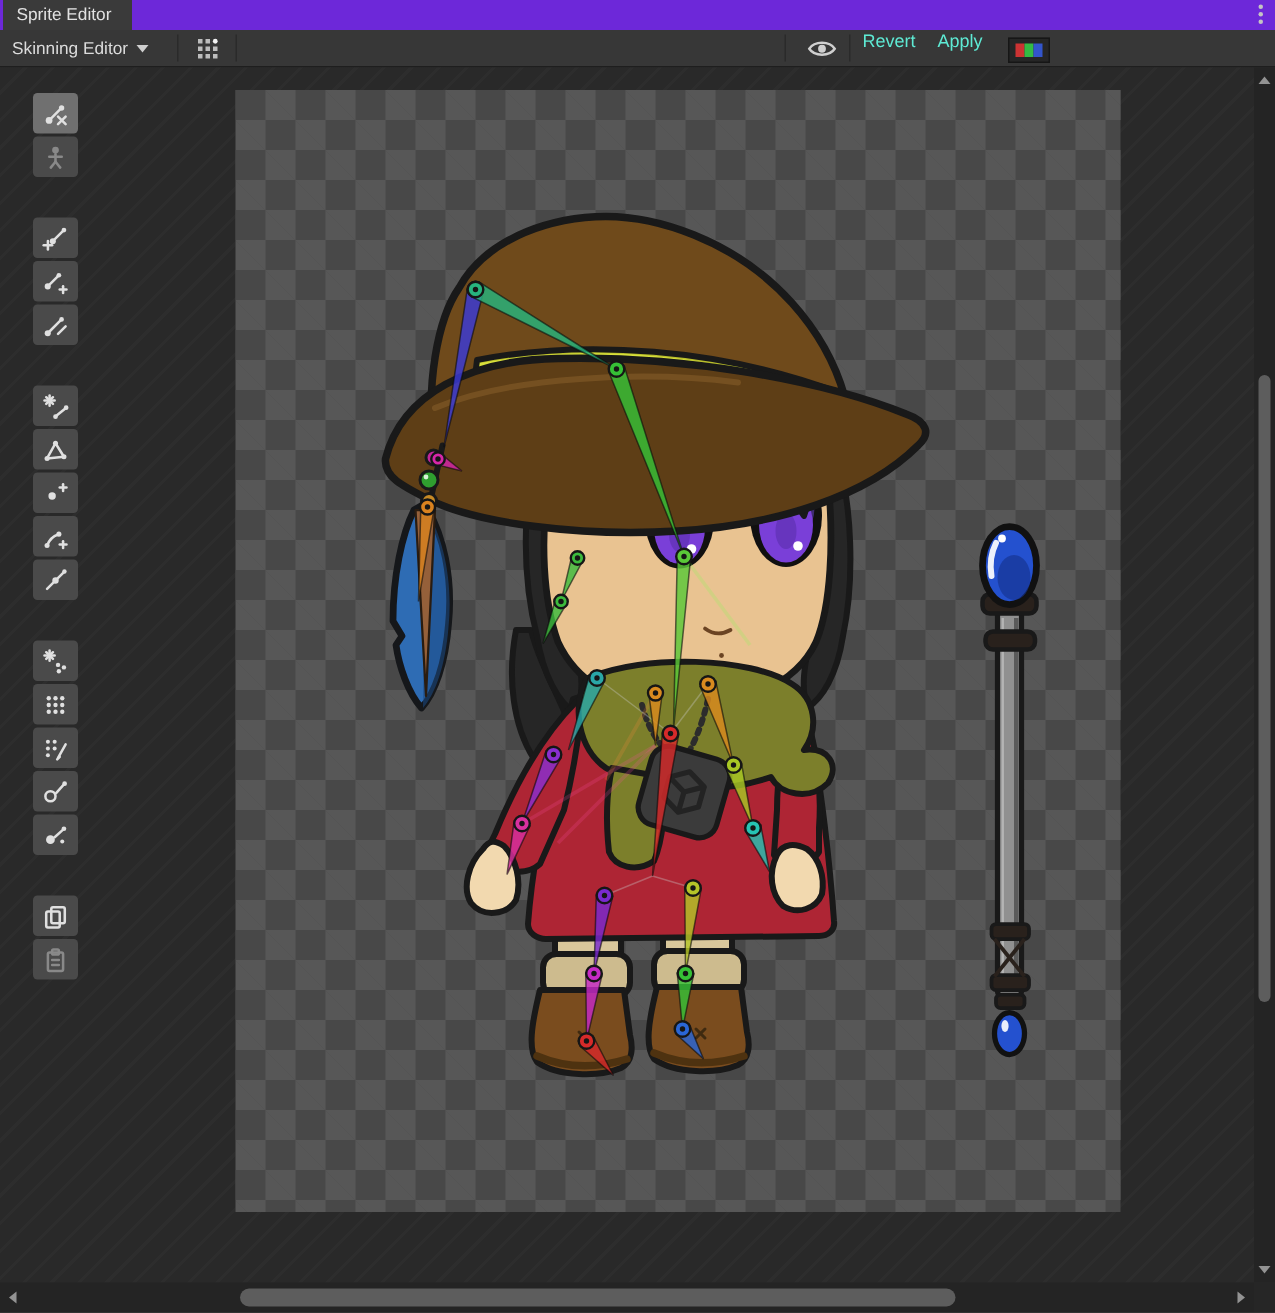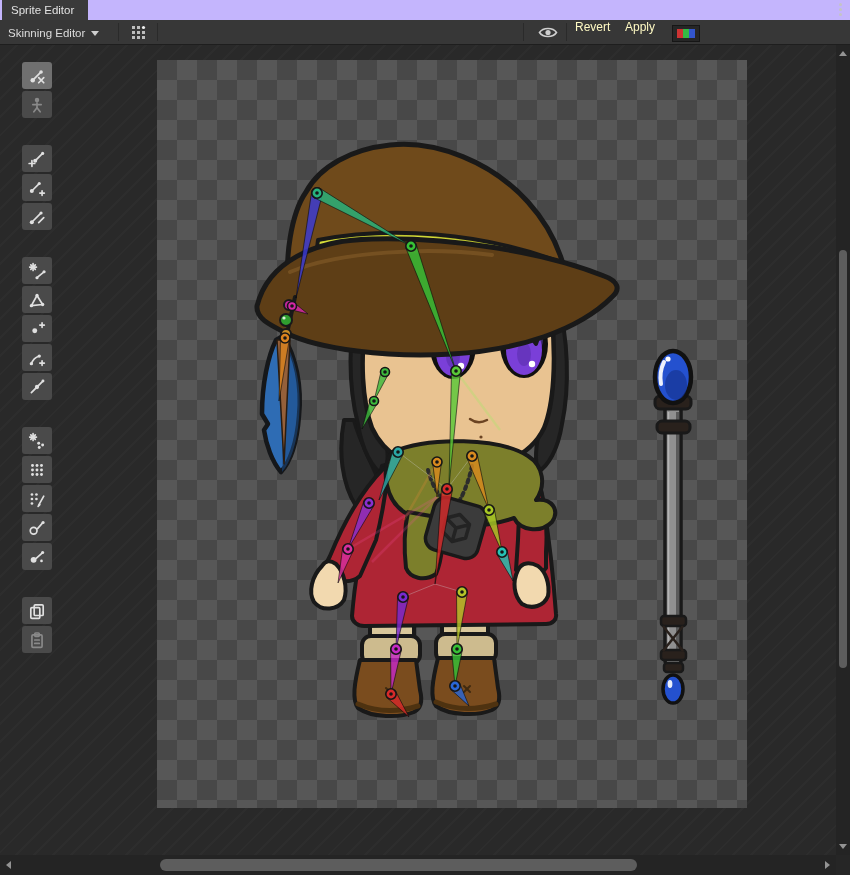--- a/index.html
+++ b/index.html
@@ -1,33 +1,33 @@
 <!DOCTYPE html>
 <html><head>
 <meta charset="utf-8">
 <style>
   html,body{margin:0;padding:0;}
   body{width:850px;height:875px;position:relative;overflow:hidden;background:#282828;
        font-family:"Liberation Sans",sans-serif;color:#ddd;-webkit-user-select:none;user-select:none;}
   
-  .tabbar{position:absolute;left:0;top:0;width:850px;height:20px;background:#c4b5fd;}
+  .tabbar{position:absolute;left:0;top:0;width:850px;height:20px;background:#6d28d9;}
   .tab{position:absolute;left:2px;top:0;height:20px;padding:0 14px 0 9px;background:#3a3a3a;
        font-size:11.5px;line-height:20px;color:#e2e2e2;}
   .kebab{position:absolute;right:8px;top:3px;width:3px;height:14px;cursor:pointer;}
   .kebab i{position:absolute;left:0;width:3px;height:3px;border-radius:50%;background:#c4c4c4;}
   .kebab i:nth-child(1){top:0}.kebab i:nth-child(2){top:5px}.kebab i:nth-child(3){top:10px}
   
   .toolbar{position:absolute;left:0;top:20px;width:850px;height:25px;background:#373737;border-bottom:1px solid #1e1e1e;box-sizing:border-box;}
   .tb-item{position:absolute;top:1px;height:24px;line-height:24px;font-size:11.5px;color:#dcdcdc;}
   .mode{left:8px;cursor:pointer;}
   .caret{display:inline-block;width:0;height:0;border-left:4px solid transparent;border-right:4px solid transparent;
          border-top:5px solid #cfcfcf;margin-left:6px;vertical-align:middle;}
   .tb-divider{position:absolute;top:3px;width:1px;height:18px;background:#2a2a2a;}
   .tb-btn{position:absolute;top:2px;height:20px;display:flex;align-items:center;justify-content:center;cursor:pointer;}
-  .tb-label{position:absolute;top:0;font-size:12px;color:#fef9c3;cursor:default;}
+  .tb-label{position:absolute;top:0;font-size:12px;color:#5eead4;cursor:default;}
   .swatch{position:absolute;left:672px;top:5px;width:26px;height:15px;background:#262626;border:1px solid #161616;
           display:flex;align-items:center;justify-content:center;cursor:pointer;}
   .swatch .stripes{width:18px;height:9px;display:flex;}
   .swatch .stripes i{flex:1;}
   .slider-track{position:absolute;left:708px;top:30px;width:142px;height:2px;background:#5f5f5f;}
   .slider-handle{position:absolute;left:711px;top:25px;width:12px;height:12px;border-radius:50%;background:#9c9c9c;
                  border:1px solid #2c2c2c;box-sizing:border-box;cursor:pointer;}
   .mip{position:absolute;top:26px;width:13px;height:13px;}
   
   .canvas{position:absolute;left:0;top:45px;width:836px;height:810px;

